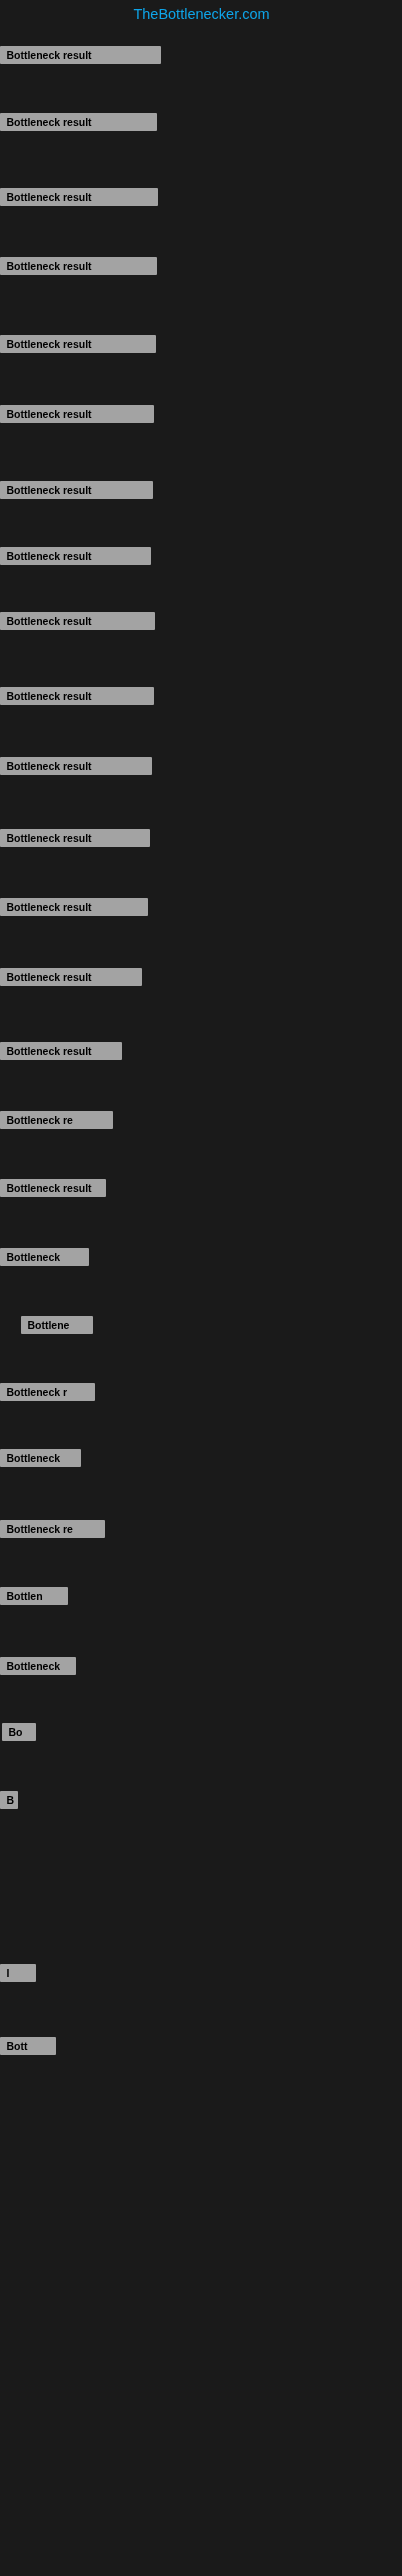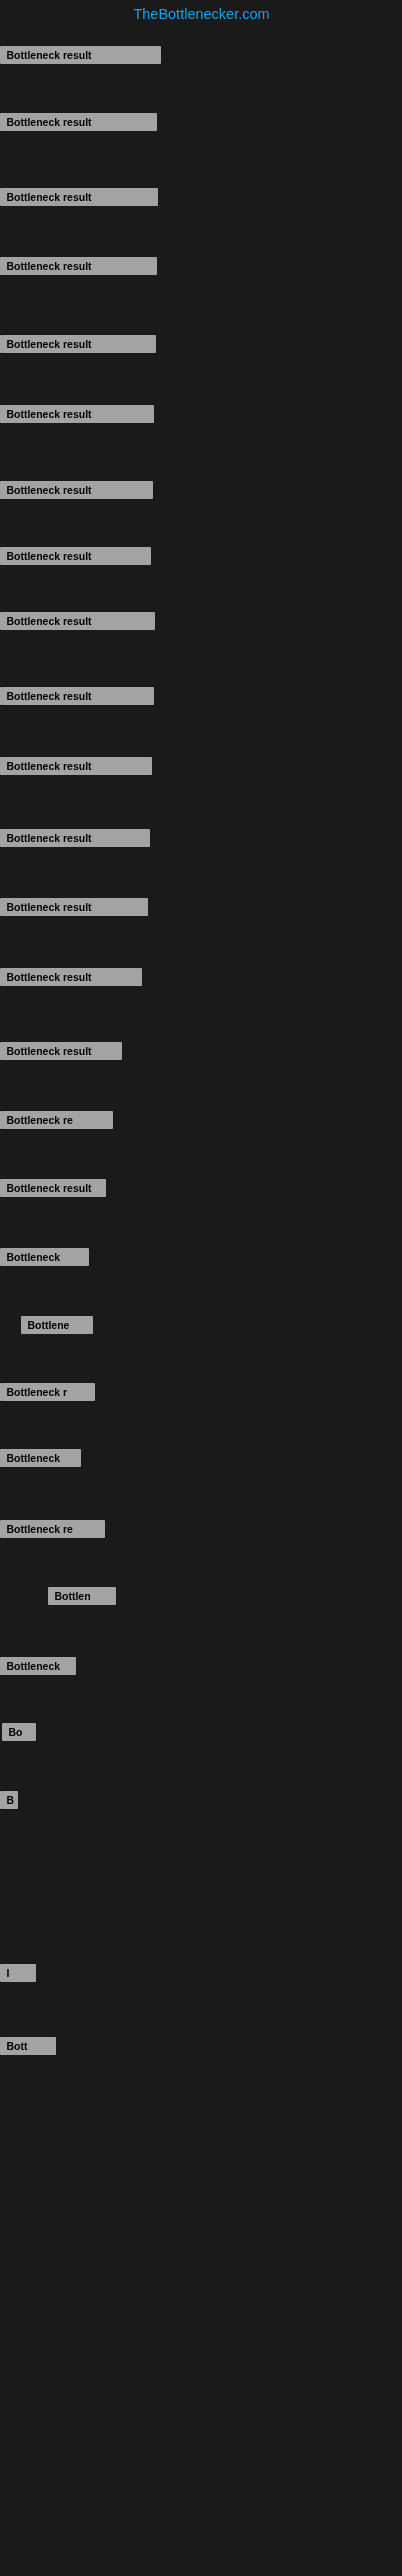--- a/index.html
+++ b/index.html
@@ -58,20 +58,20 @@
     <div class="bottleneck-item" style="top: 898px; left: 0px;"><div class="bottleneck-badge" style="width: 148px;">Bottleneck result</div></div>
     <div class="bottleneck-item" style="top: 968px; left: 0px;"><div class="bottleneck-badge" style="width: 142px;">Bottleneck result</div></div>
     <div class="bottleneck-item" style="top: 1042px; left: 0px;"><div class="bottleneck-badge" style="width: 122px;">Bottleneck result</div></div>
     <div class="bottleneck-item" style="top: 1111px; left: 0px;"><div class="bottleneck-badge" style="width: 113px;">Bottleneck re</div></div>
     <div class="bottleneck-item" style="top: 1179px; left: 0px;"><div class="bottleneck-badge" style="width: 106px;">Bottleneck result</div></div>
     <div class="bottleneck-item" style="top: 1248px; left: 0px;"><div class="bottleneck-badge" style="width: 89px;">Bottleneck</div></div>
     <div class="bottleneck-item" style="top: 1316px; left: 0px; padding-left: 21px;"><div class="bottleneck-badge" style="width: 72px;">Bottlene</div></div>
     <div class="bottleneck-item" style="top: 1383px; left: 0px;"><div class="bottleneck-badge" style="width: 95px;">Bottleneck r</div></div>
     <div class="bottleneck-item" style="top: 1449px; left: 0px;"><div class="bottleneck-badge" style="width: 81px;">Bottleneck</div></div>
     <div class="bottleneck-item" style="top: 1520px; left: 0px;"><div class="bottleneck-badge" style="width: 105px;">Bottleneck re</div></div>
-    <div class="bottleneck-item" style="top: 1587px; left: 0px;"><div class="bottleneck-badge" style="width: 68px; margin-left: 48px;">Bottlen</div></div>
+    <div class="bottleneck-item" style="top: 1587px; left: 0px;"><div class="bottleneck-badge" style="width: 68px;">Bottlen</div></div>
     <div class="bottleneck-item" style="top: 1657px; left: 0px;"><div class="bottleneck-badge" style="width: 76px;">Bottleneck</div></div>
     <div class="bottleneck-item" style="top: 1723px; left: 2px;"><div class="bottleneck-badge" style="width: 34px;">Bo</div></div>
     <div class="bottleneck-item" style="top: 1791px; left: 0px;"><div class="bottleneck-badge" style="width: 17.7px;">B</div></div>
     <div class="bottleneck-item" style="top: 1964px; left: 0px;"><div class="bottleneck-badge" style="width: 36px;">I</div></div>
     <div class="bottleneck-item" style="top: 2037px; left: 0px;"><div class="bottleneck-badge" style="width: 56px;">Bott</div></div>
   </div>
 
 
 </body></html>

